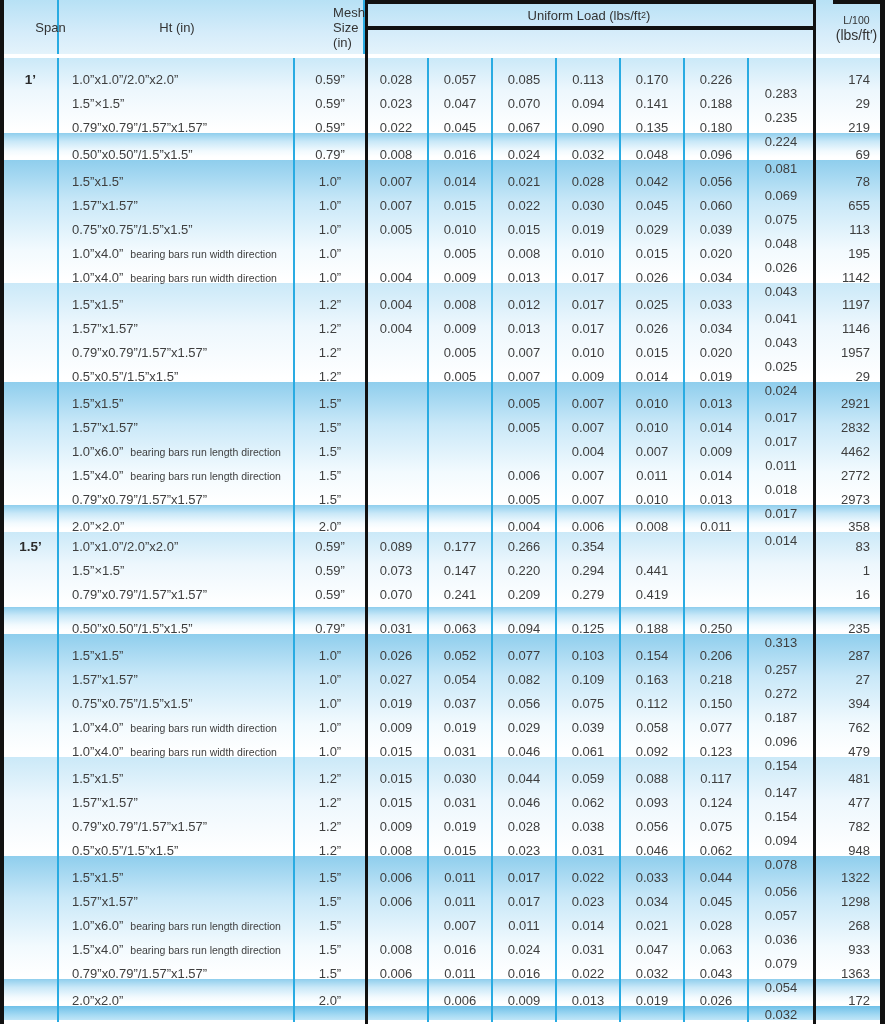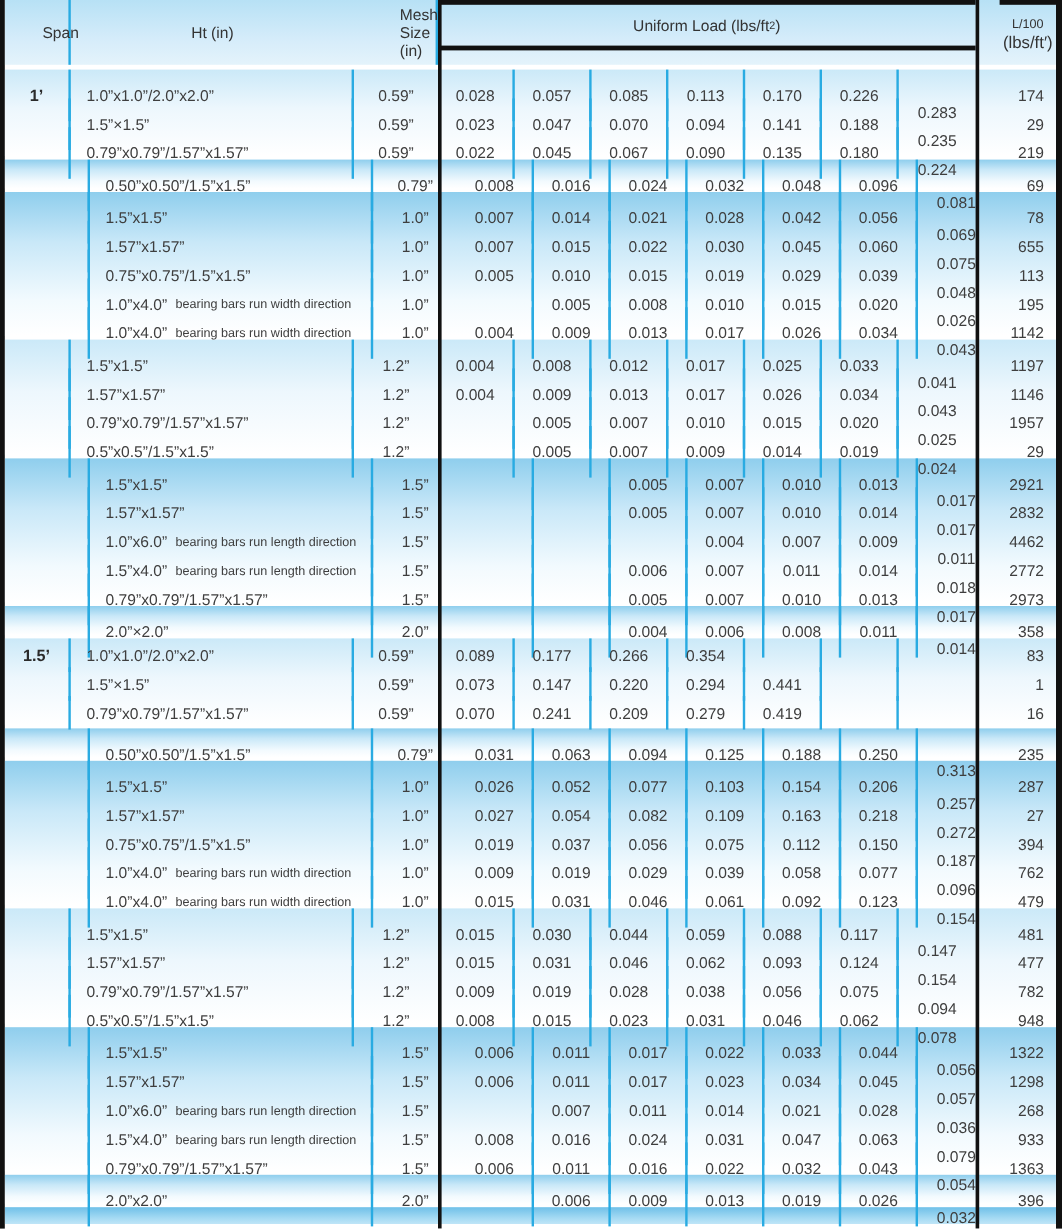--- a/index.html
+++ b/index.html
@@ -28,21 +28,21 @@
   .hdr-cell{
     display:flex;align-items:center;justify-content:center;
     font-size:13px;color:#333333;
   }
   .hdr-span,.hdr-mesh{border-right:2px solid var(--cyan);padding-left:40px;}
   .load-hdr{
     border-top:4px solid var(--ink);
     display:flex;flex-direction:column;
   }
   .load-title{
-    height:34px;display:flex;align-items:center;justify-content:center;
+    height:22px;display:flex;align-items:center;justify-content:center;
     font-size:13px;color:#333333;
   }
   .load-title sup{font-size:9px;line-height:0;}
   .load-sep{height:4px;background:var(--ink);}
   .load-nums{flex:1;display:grid;grid-template-columns:repeat(7,64px);}
   .load-num{
     display:flex;align-items:center;justify-content:center;
     font-weight:bold;font-size:13.5px;color:#222222;
     border-right:2px solid var(--cyan);
   }
@@ -50,21 +50,21 @@
   .l100-hdr{
     border-top:4px solid var(--ink);
     display:flex;flex-direction:column;align-items:center;justify-content:center;
     color:#333333;line-height:1.2;margin-left:20px;
   }
   .l100-line1{font-size:10.5px;}
   .l100-line2{font-size:14px;}
   
   .tbody{margin-top:4px;}
   .group + .group{margin-top:3px;}
-  .band-dark{background:linear-gradient(180deg,#8FCEED 0%,#C9E8F8 35%,#F2FAFE 75%,#FFFFFF 100%);padding-left:16px;}
+  .band-dark{background:linear-gradient(180deg,#8FCEED 0%,#C9E8F8 35%,#F2FAFE 75%,#FFFFFF 100%);}
   .band-light{background:linear-gradient(180deg,#CBE9F8 0%,#EDF7FD 45%,#FFFFFF 100%);}
   .row{
     display:grid;
     grid-template-columns:55px 236px 70px repeat(7,64px) 1fr;
     height:24px;
   }
   .cell{display:flex;align-items:center;font-size:13px;color:var(--txt);min-width:0;}
   .c-span{justify-content:center;font-weight:bold;font-size:13.5px;color:#2b2b2b;border-right:2px solid var(--cyan);}
   .c-mesh{padding-left:13px;border-right:2px solid var(--cyan);white-space:nowrap;overflow:hidden;}
   .c-mesh .note{font-size:10.5px;margin-left:7px;}
@@ -728,20 +728,20 @@
             <span class="note"></span>
     </div>
     <div class="cell c-ht">2.0”</div>
     <div class="cell c-load"></div>
     <div class="cell c-load">0.006</div>
     <div class="cell c-load">0.009</div>
     <div class="cell c-load">0.013</div>
     <div class="cell c-load">0.019</div>
     <div class="cell c-load">0.026</div>
     <div class="cell c-load last">0.032</div>
-    <div class="cell c-l100">396</div>
+    <div class="cell c-l100">172</div>
   </div>
       </div>
     </div>
 
   <div class="bottom-strip"></div>
 
 </div>
 
 </body></html>

